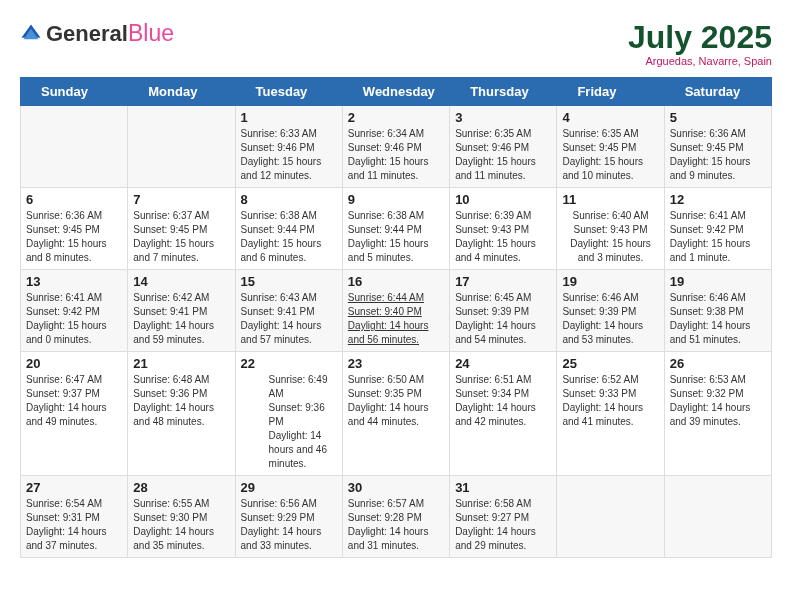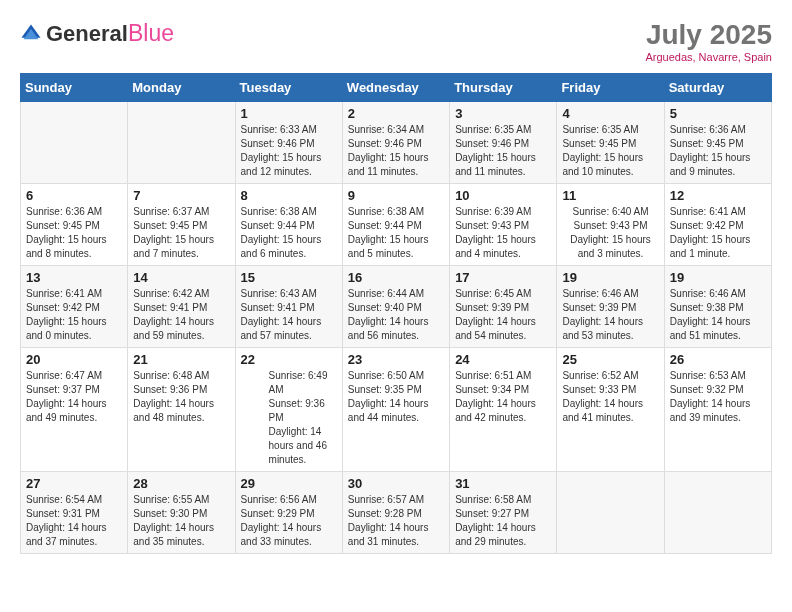--- a/index.html
+++ b/index.html
@@ -22,42 +22,42 @@
       gap: 4px;
     }
     .logo-icon {
       width: 22px;
       height: 22px;
     }
     .title-block {
       text-align: right;
     }
     .month-title {
-      font-size: 28px;
+      font-size: 32px;
       font-weight: bold;
-      color: #737373;
+      color: #14532d;
       line-height: 1.1;
     }
     .location-title {
       font-size: 11px;
       color: #be185d;
     }
     table {
       width: 100%;
       border-collapse: collapse;
       table-layout: fixed;
     }
     thead tr {
       background-color: #2b6cb0;
     }
     thead th {
       color: #fff;
       font-size: 13px;
       font-weight: bold;
-      padding: 6px 4px;
+      padding: 6px 20px;
       text-align: left;
       border: 1px solid #2b6cb0;
     }
     tbody tr {
       vertical-align: top;
     }
     tbody tr:nth-child(odd) {
       background-color: #f7f7f7;
     }
     tbody tr:nth-child(even) {
@@ -207,21 +207,21 @@
 Daylight: 14 hours and 59 minutes.</div>
         </td>
         <td>
           <div class="day-number">15</div>
           <div class="day-info" style="white-space: pre-line;">Sunrise: 6:43 AM
 Sunset: 9:41 PM
 Daylight: 14 hours and 57 minutes.</div>
         </td>
         <td>
           <div class="day-number">16</div>
-          <div class="day-info" style="white-space: pre-line;">Sunrise: 6:44 AM
+          <div class="day-info" style="white-space: pre-line; text-decoration: underline;">Sunrise: 6:44 AM
 Sunset: 9:40 PM
 Daylight: 14 hours and 56 minutes.</div>
         </td>
         <td>
           <div class="day-number">17</div>
           <div class="day-info" style="white-space: pre-line;">Sunrise: 6:45 AM
 Sunset: 9:39 PM
 Daylight: 14 hours and 54 minutes.</div>
         </td>
         <td>

